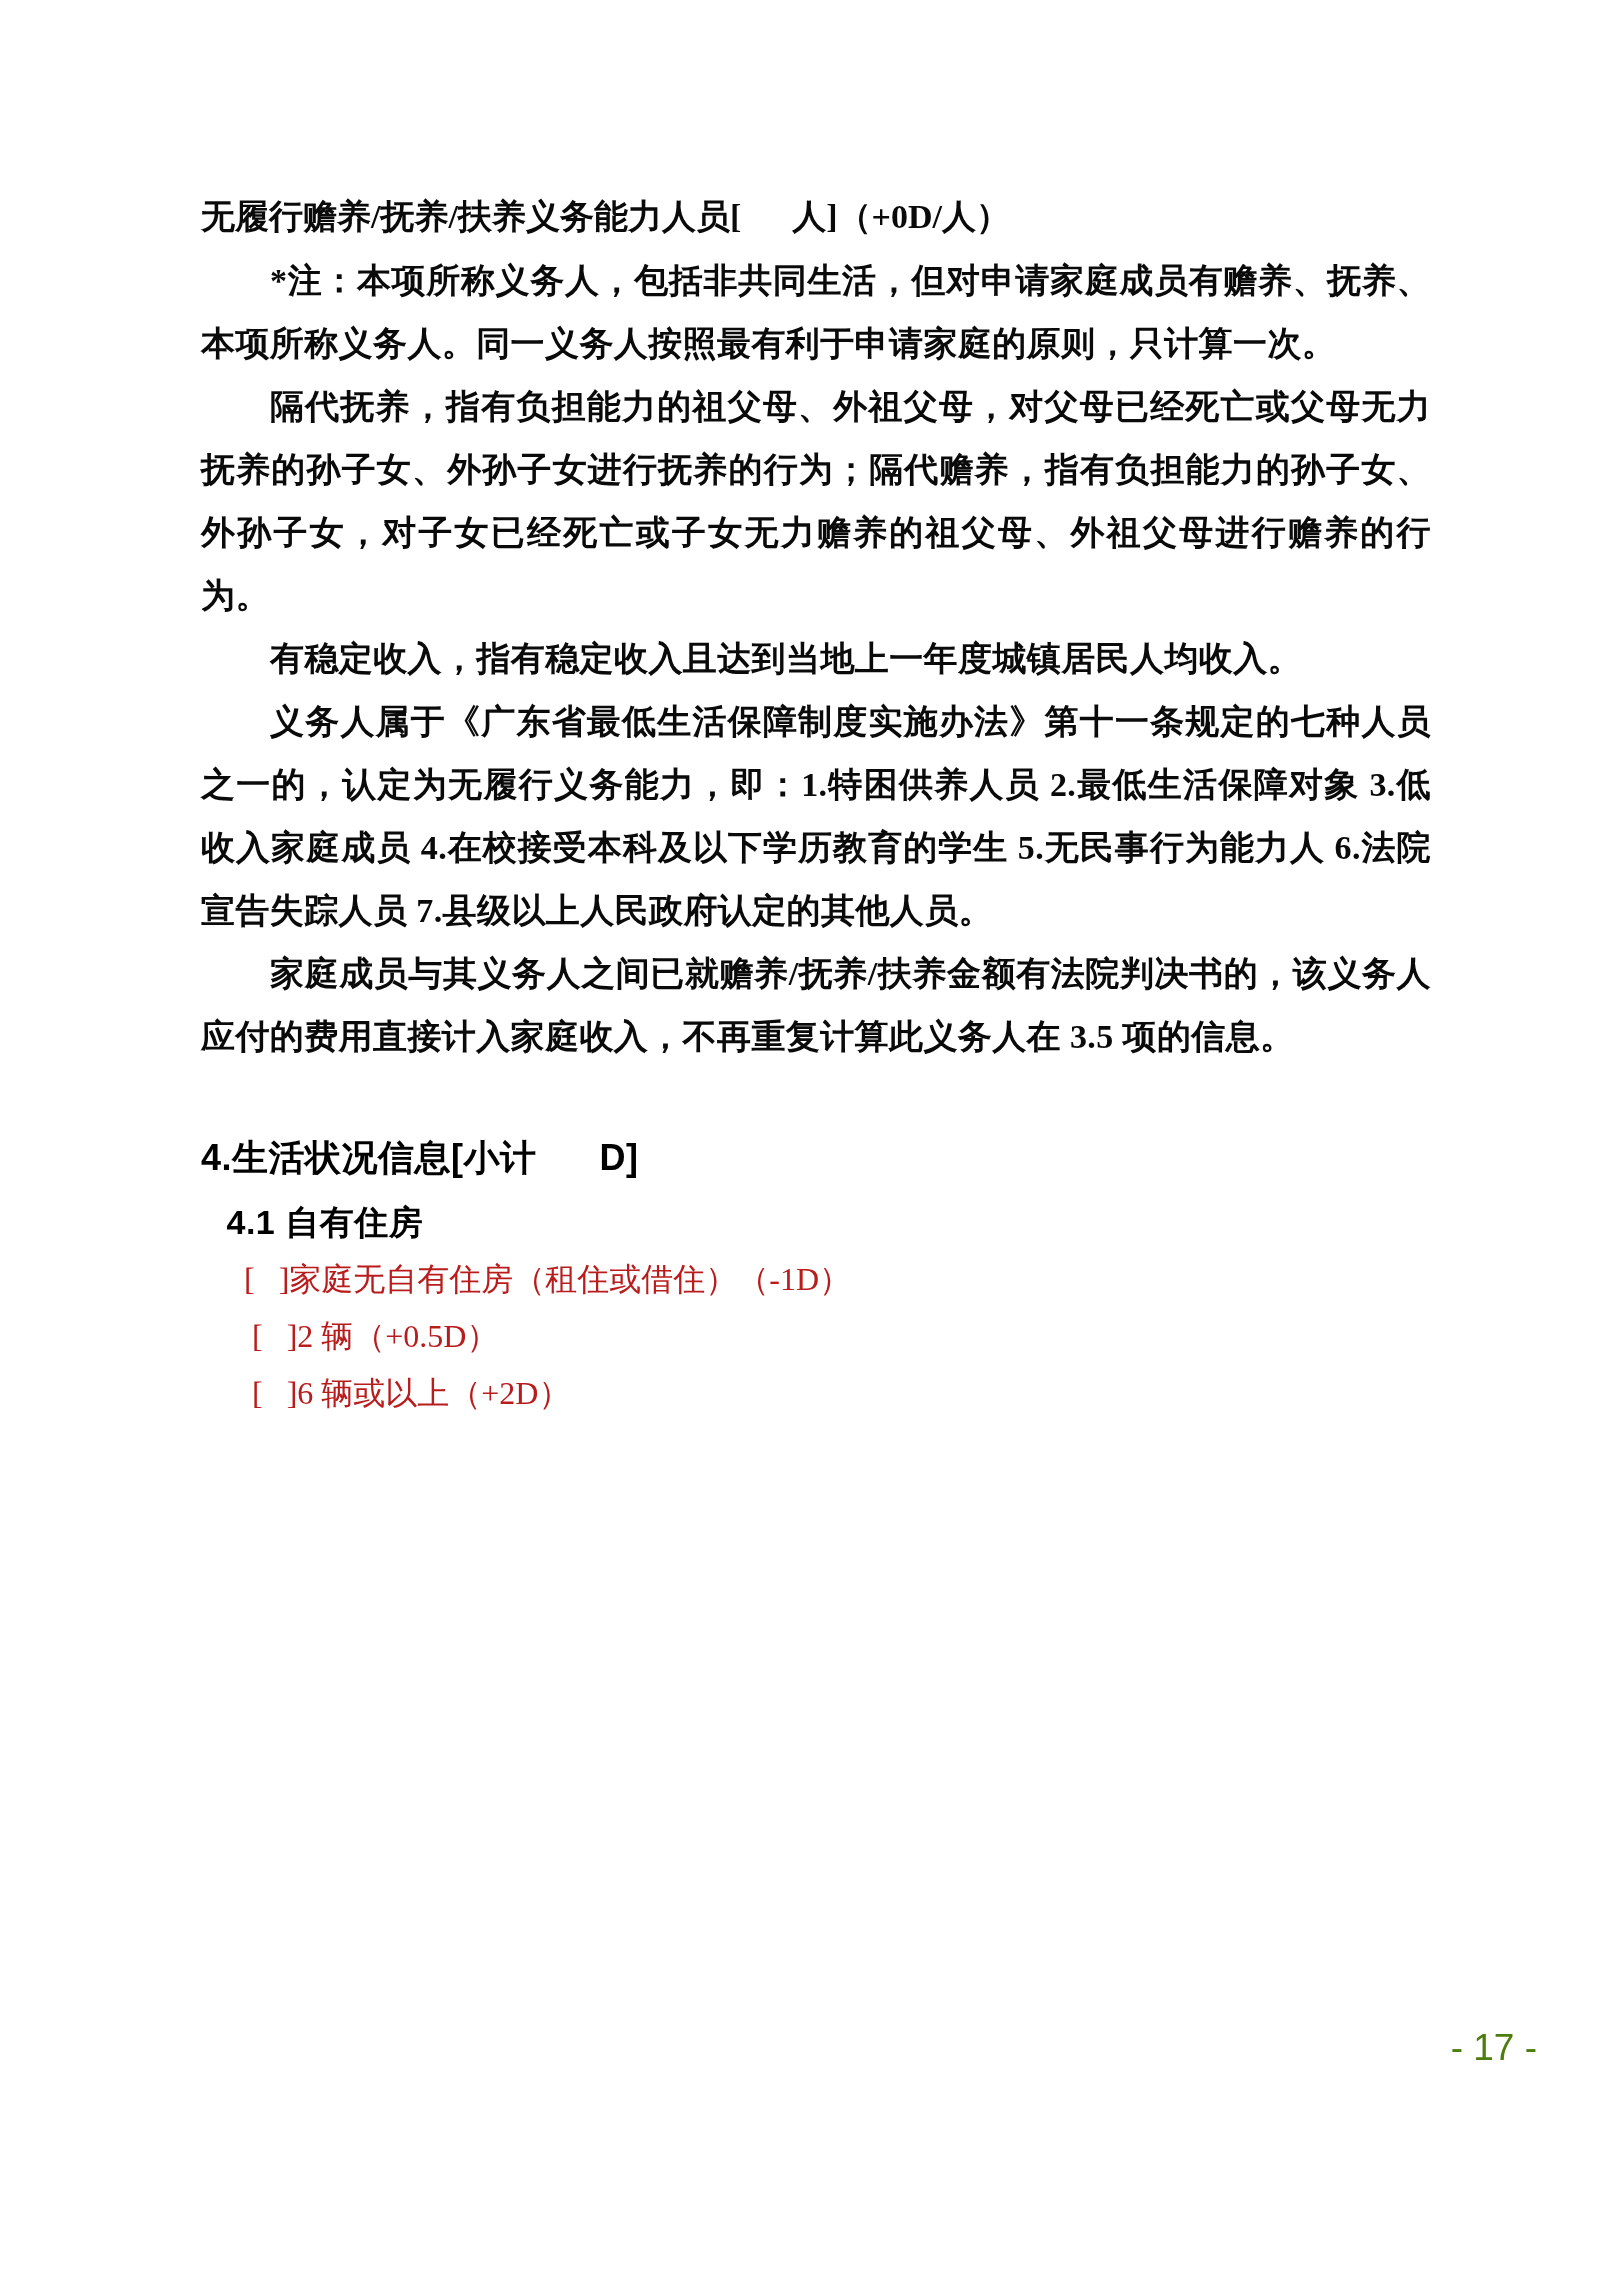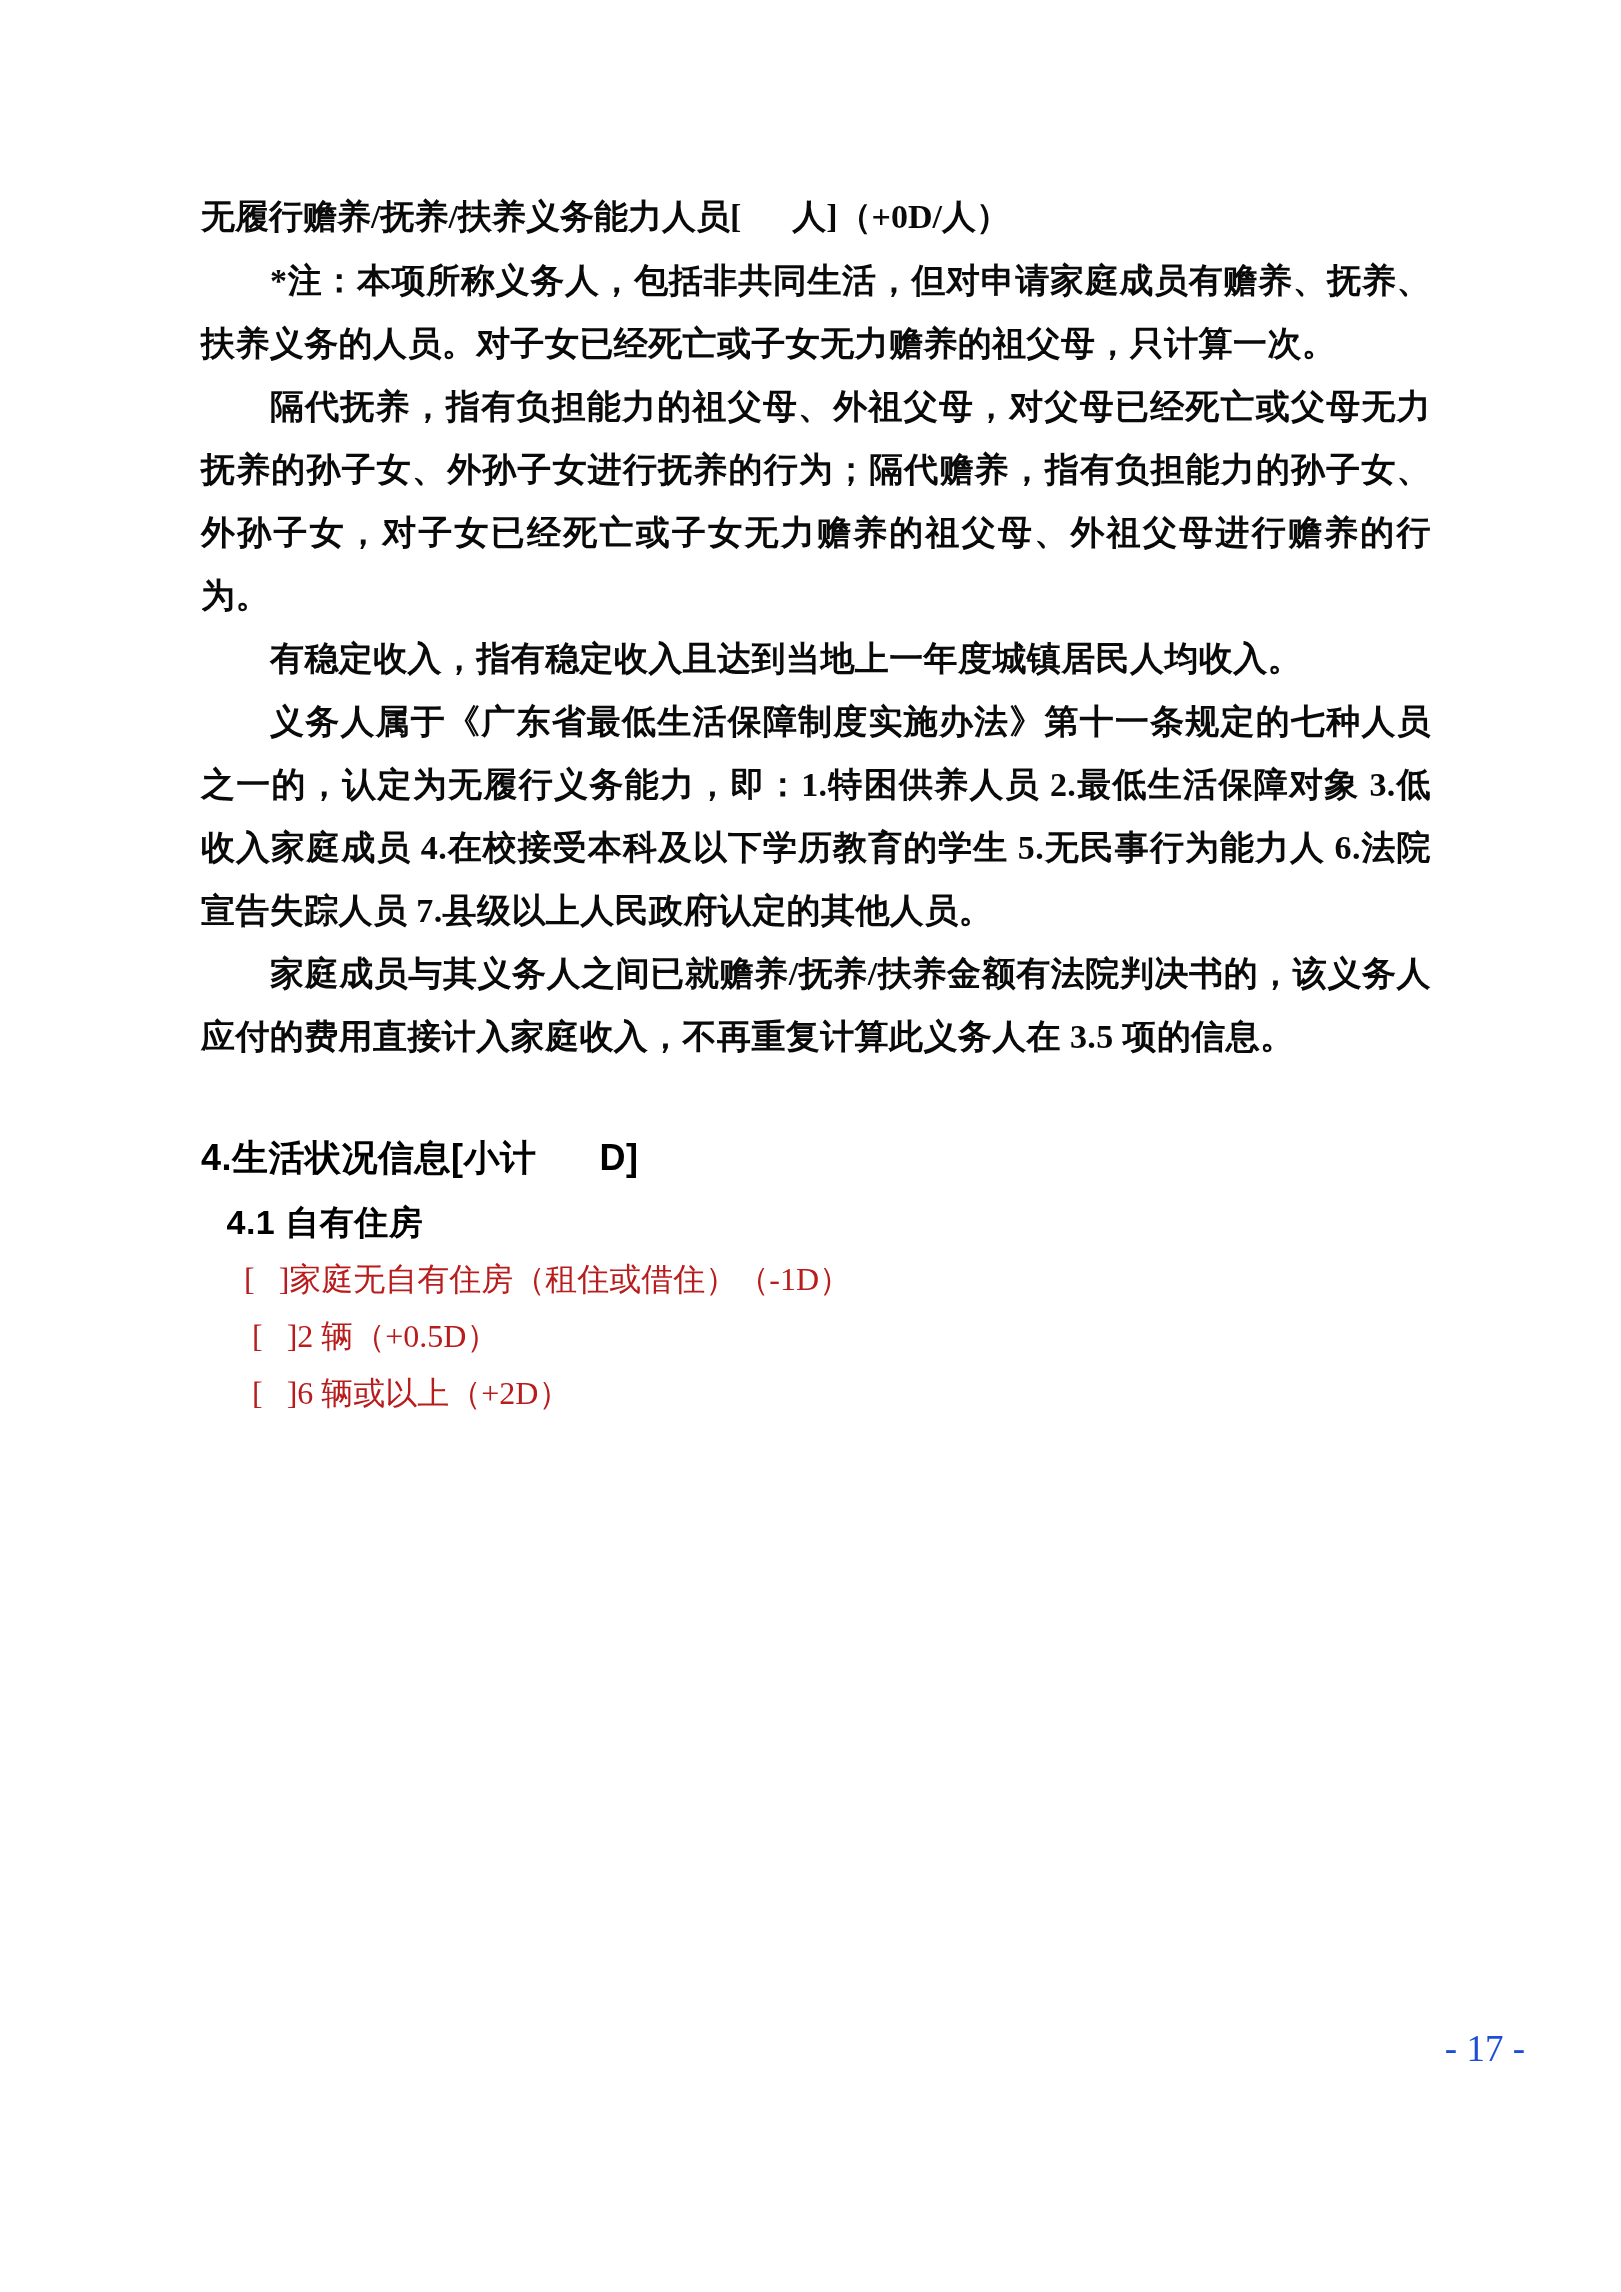--- a/index.html
+++ b/index.html
@@ -99,39 +99,39 @@
   .gap-lg { height: 61px; }
   .gap-sm { height: 7.8px; }
 
   .indent-1 { padding-left: 25.5px; }
   .indent-2 { padding-left: 43px; }
   .indent-3 { padding-left: 51px; }
 
   
   .footer {
     position: absolute;
-    right: 96px;
+    right: 84px;
     top: 2027px;
-    font-family: Liberation Serif, serif;
+    font-family: Liberation Sans, sans-serif;
     font-size: 37px;
     font-weight: 400;
-    color: #1d4ed8;
+    color: #4d7c0f;
     white-space: pre;
   }
 </style>
 </head>
 <body>
 
 <div class="page">
 
   <div class="content">
 
     <div class="lead-line">无履行赡养/抚养/扶养义务能力人员[      人]（+0D/人）</div>
 
-    <p class="para indent">*注：本项所称义务人，包括非共同生活，但对申请家庭成员有赡养、抚养、扶养义务的人员。对子女已经死亡或子女无力赡养的祖父母，只计算一次。</p>
+    <p class="para indent">*注：本项所称义务人，包括非共同生活，但对申请家庭成员有赡养、抚养、本项所称义务人。同一义务人按照最有利于申请家庭的原则，只计算一次。</p>
 
     <p class="para indent">隔代抚养，指有负担能力的祖父母、外祖父母，对父母已经死亡或父母无力抚养的孙子女、外孙子女进行抚养的行为；隔代赡养，指有负担能力的孙子女、外孙子女，对子女已经死亡或子女无力赡养的祖父母、外祖父母进行赡养的行为。</p>
 
     <p class="para indent">有稳定收入，指有稳定收入且达到当地上一年度城镇居民人均收入。</p>
 
     <p class="para indent">义务人属于《广东省最低生活保障制度实施办法》第十一条规定的七种人员之一的，认定为无履行义务能力，即：1.特困供养人员  2.最低生活保障对象  3.低收入家庭成员  4.在校接受本科及以下学历教育的学生  5.无民事行为能力人  6.法院宣告失踪人员  7.县级以上人民政府认定的其他人员。</p>
 
     <p class="para indent">家庭成员与其义务人之间已就赡养/抚养/扶养金额有法院判决书的，该义务人应付的费用直接计入家庭收入，不再重复计算此义务人在 3.5 项的信息。</p>
 
     <div class="gap-lg"></div>

